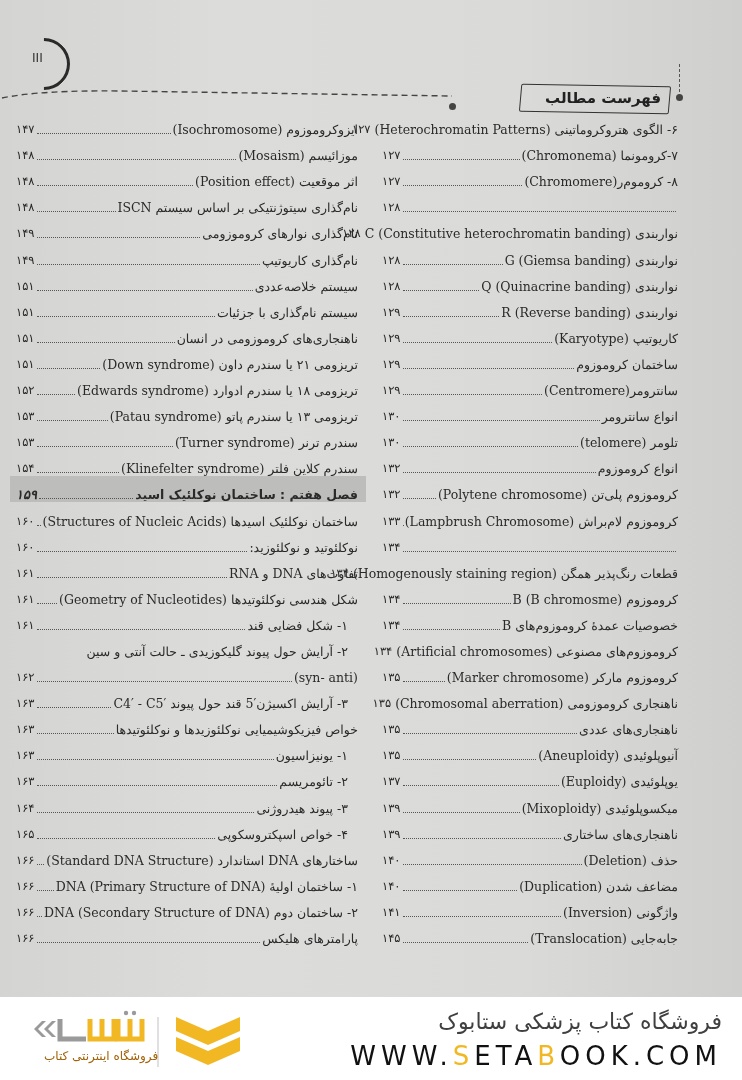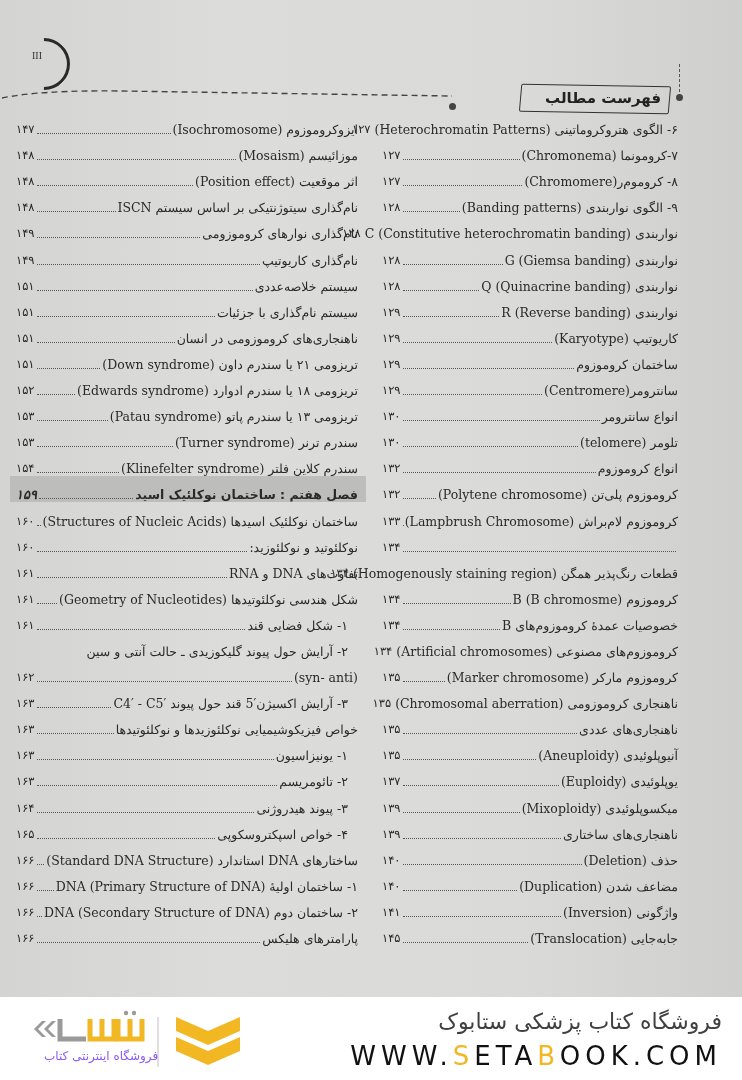--- a/index.html
+++ b/index.html
@@ -15,21 +15,21 @@
     overflow:hidden;
   }
   .page-num-wrap { position:absolute; left:18px; top:38px; width:56px; height:56px; }
   .page-num-arc {
     position:absolute; left:0; top:0; width:46px; height:46px;
     border:3px solid #2a2a2a; border-radius:50%;
     border-left-color:transparent; border-top-color:transparent;
     transform:rotate(-45deg);
   }
   .page-num {
-    position:absolute; left:14px; top:12px; font-size:10px; font-family:Liberation Serif, serif;
+    position:absolute; left:14px; top:12px; font-size:13px; font-family:Liberation Sans, sans-serif;
     color:#333;
   }
   .dash-line {
     position:absolute; left:0; top:88px; width:455px; height:12px;
   }
   .header-tag {
     position:absolute; left:520px; top:85px; width:148px; height:26px;
     border:1.5px solid #333; border-radius:2px;
     transform: skewX(-4deg) rotate(1deg);
   }
@@ -67,21 +67,21 @@
     position:absolute; right:20px; top:12px; font-size:22px; direction:rtl;
     font-family:"DejaVu Sans", sans-serif; color:#404040;
   }
   .brand-url {
     position:absolute; right:20px; top:44px; font-size:26px; letter-spacing:5px;
     font-family:"DejaVu Sans", sans-serif; color:#111;text-align:right;
   }
   .brand-url .hl { color:#f2b824; }
   .logo { position:absolute; left:28px; top:12px; width:240px; height:64px; }
   .logo-sub {
-    position:absolute; left:44px; top:52px; font-size:12px; color:#8b5cf6; direction:rtl;
+    position:absolute; left:44px; top:52px; font-size:12px; color:#a16207; direction:rtl;
     font-family:"DejaVu Sans", sans-serif;
   }
 </style>
 </head>
 <body>
 
 <div class="page">
   <div class="page-num-wrap">
     <div class="page-num-arc"></div>
     <span class="page-num">III</span>
@@ -107,21 +107,20 @@
         <span class="title">۷-کرومونما (Chromonema)</span>
         <span class="leader"></span>
         <span class="pg">۱۲۷</span>
       </div>
       <div class="entry">
         <span class="title">۸- کروموم‌ر(Chromomere)</span>
         <span class="leader"></span>
         <span class="pg">۱۲۷</span>
       </div>
       <div class="entry">
-        <span class="title">۹- الگوی نواربندی (Banding patterns)</span>
         <span class="leader"></span>
         <span class="pg">۱۲۸</span>
       </div>
       <div class="entry">
         <span class="title">نواربندی C (Constitutive heterochromatin banding)</span>
         <span class="leader"></span>
         <span class="pg">۱۲۸</span>
       </div>
       <div class="entry">
         <span class="title">نواربندی G (Giemsa banding)</span>

